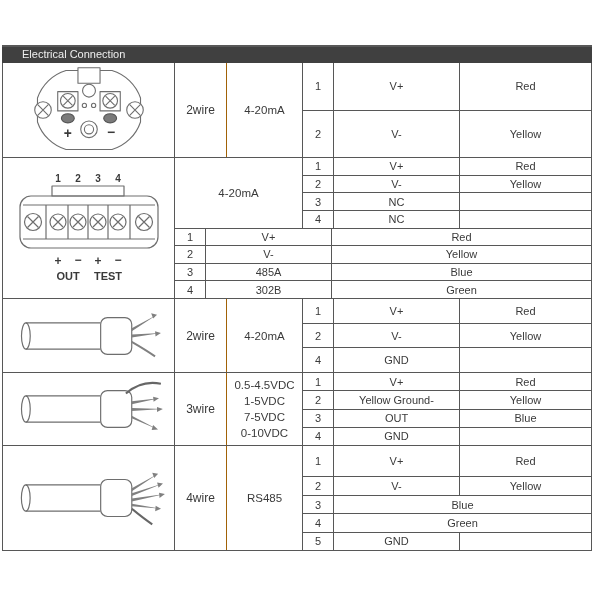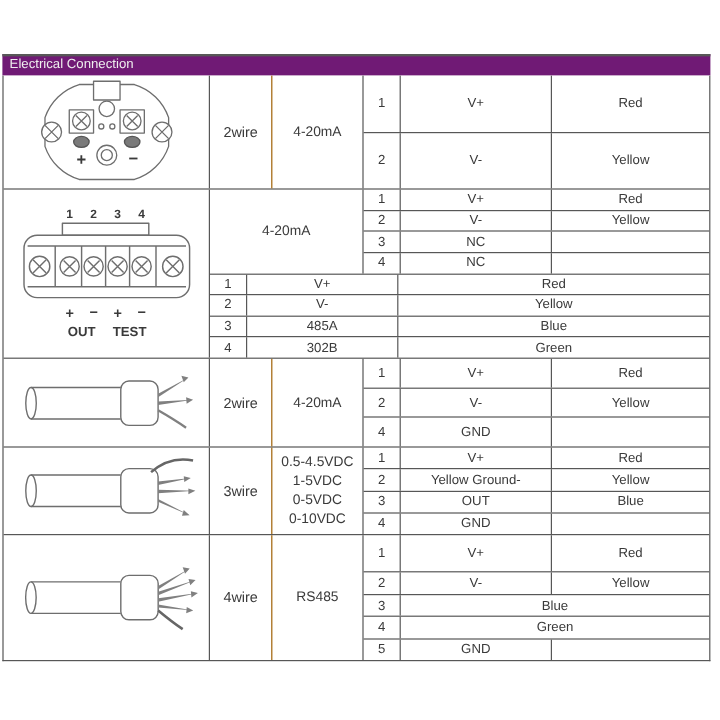--- a/index.html
+++ b/index.html
@@ -1,21 +1,21 @@
 <!DOCTYPE html>
 <html><head>
 <meta charset="utf-8">
 <style>
   * { box-sizing: border-box; margin: 0; padding: 0; }
   html,body { width: 600px; height: 600px; background: #ffffff;
     font-family: "Liberation Sans", sans-serif; color: #3a3a3a; }
   .wrap { position: absolute; left: 2px; top: 45px; width: 590px; }
 
-  .titlebar { height: 18px; background: #701a75; border-top: 2px solid #585858;
-    color: #eeeeee; font-size: 11px; line-height: 15px; padding-left: 6px; }
+  .titlebar { height: 18px; background: #404040; border-top: 2px solid #585858;
+    color: #eeeeee; font-size: 11px; line-height: 15px; padding-left: 20px; }
 
   .table { border: 1px solid #575757; border-top: none; background: #fff; }
   .sec { display: flex; border-bottom: 1px solid #575757; }
   .sec:last-child { border-bottom: none; }
   .s0 { height: 95px; } .s1 { height: 141px; } .s2 { height: 74px; }
   .s3 { height: 73px; } .s4 { height: 104px; }
 
   .img { width: 172px; border-right: 1px solid #575757; display: flex;
     align-items: center; justify-content: center; overflow: hidden; }
   .groups { flex: 1; display: flex; flex-direction: column; }
@@ -254,21 +254,21 @@
             <polygon points="151,56 146,51.5 144.5,56.5"></polygon>
           </g>
         </svg>
       </div>
       <div class="groups">
           <div class="group">
             <div class="cell wire">3wire</div>
             <div class="cell signal">
               <div class="sigline">0.5-4.5VDC</div>
               <div class="sigline">1-5VDC</div>
-              <div class="sigline">0-5VDC</div>
+              <div class="sigline">7-5VDC</div>
               <div class="sigline">0-10VDC</div>
             </div>
             <div class="rows">
               <div class="prow">
                 <div class="cell pin">1</div>
                 <div class="cell sname">V+</div>
                 <div class="cell wcolor">Red</div>
               </div>
               <div class="prow">
                 <div class="cell pin">2</div>

